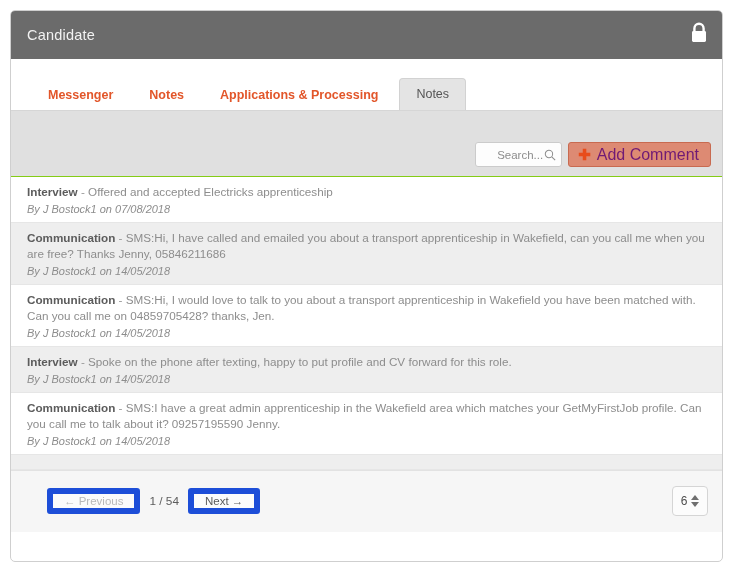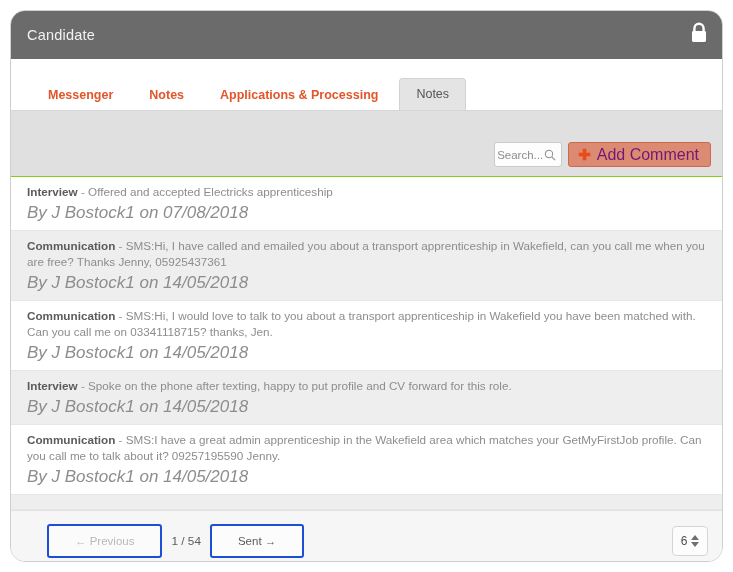--- a/index.html
+++ b/index.html
@@ -17,21 +17,21 @@
     background: #ffffff;
     overflow: hidden;
   }
 
   
   .panel {
     position: absolute;
     left: 10px; top: 10px;
     width: 713px; height: 552px;
     border: 1px solid #cfcfcf;
-    border-radius: 15px;
+    border-radius: 5px;
     background: #ffffff;
     overflow: hidden;
   }
 
   
   .header {
     height: 48px;
     background: #6b6b6b;
     display: flex;
     align-items: center;
@@ -84,21 +84,21 @@
     border-top: 1px solid #d6d6d6;
   }
   .toolbar-actions {
     position: absolute;
     right: 11px; bottom: 9px;
     display: flex;
     align-items: center;
     gap: 6px;
   }
   .search-box {
-    width: 68px;
+    width: 87px;
     height: 25px;
     background: #fdfdfd;
     border: 1px solid #cbcbcb;
     border-radius: 3px;
     display: flex;
     align-items: center;
     justify-content: flex-end;
     padding-right: 5px;
     gap: 1px;
   }
@@ -144,21 +144,21 @@
     font-size: 11.7px;
     line-height: 1.42;
     color: #8d8d8d;
   }
   .note-type {
     font-weight: bold;
     color: #5c5c5c;
   }
   .note-dash { color: #9a9a9a; }
   .note-meta {
-    font-size: 17px;
+    font-size: 11px;
     font-style: italic;
     color: #8d8d8d;
     margin-top: 2px;
   }
 
   
   .pagination {
     background: #f6f6f6;
     height: 62px;
     display: flex;
@@ -166,27 +166,27 @@
     padding: 0 14px 0 36px;
     border-top: 1px solid #e2e2e2;
     position: relative;
   }
   .pager-group {
     display: flex;
     align-items: center;
     gap: 9px;
   }
   .pager-btn {
-    height: 34px;
-    border: 2px solid #1d4ed8;
+    height: 26px;
+    border: 6px solid #1d4ed8;
     background: #fcfcfc;
     border-radius: 3px;
     font-size: 11.5px;
     color: #5c5c5c;
-    padding: 0 26px;
+    padding: 0 11px;
     display: flex;
     align-items: center;
     cursor: pointer;
     white-space: nowrap;
   }
   .pager-btn.disabled {
     color: #b9b9b9;
     background: #fbfbfb;
     cursor: default;
   }
@@ -271,28 +271,28 @@
 
       <div class="note-row">
         <div class="note-body">
           <span class="note-type">Interview</span><span class="note-dash"> - </span><span>Offered and accepted Electricks apprenticeship</span>
         </div>
         <div class="note-meta">By J Bostock1 on 07/08/2018</div>
       </div>
 
       <div class="note-row alt">
         <div class="note-body">
-          <span class="note-type">Communication</span><span class="note-dash"> - </span><span>SMS:Hi, I have called and emailed you about a transport apprenticeship in Wakefield, can you call me when you are free? Thanks Jenny, 05925437361</span>
+          <span class="note-type">Communication</span><span class="note-dash"> - </span><span>SMS:Hi, I have called and emailed you about a transport apprenticeship in Wakefield, can you call me when you are free? Thanks Jenny, 05846211686</span>
         </div>
         <div class="note-meta">By J Bostock1 on 14/05/2018</div>
       </div>
 
       <div class="note-row">
         <div class="note-body">
-          <span class="note-type">Communication</span><span class="note-dash"> - </span><span>SMS:Hi, I would love to talk to you about a transport apprenticeship in Wakefield you have been matched with. Can you call me on 03341118715? thanks, Jen.</span>
+          <span class="note-type">Communication</span><span class="note-dash"> - </span><span>SMS:Hi, I would love to talk to you about a transport apprenticeship in Wakefield you have been matched with. Can you call me on 04859705428? thanks, Jen.</span>
         </div>
         <div class="note-meta">By J Bostock1 on 14/05/2018</div>
       </div>
 
       <div class="note-row alt">
         <div class="note-body">
           <span class="note-type">Interview</span><span class="note-dash"> - </span><span>Spoke on the phone after texting, happy to put profile and CV forward for this role.</span>
         </div>
         <div class="note-meta">By J Bostock1 on 14/05/2018</div>
       </div>
@@ -306,21 +306,21 @@
 
       <div class="note-row alt">
       </div>
 
     </div>
 
     <div class="pagination">
       <div class="pager-group">
         <div class="pager-btn disabled">← Previous</div>
         <div class="pager-count">1 / 54</div>
-        <div class="pager-btn">Sent →</div>
+        <div class="pager-btn">Next →</div>
       </div>
       <div class="page-size">
         <span class="page-size-value">6</span>
         <span class="spinner-arrows">
           <span class="arrow-up"></span>
           <span class="arrow-down"></span>
         </span>
       </div>
     </div>
 

